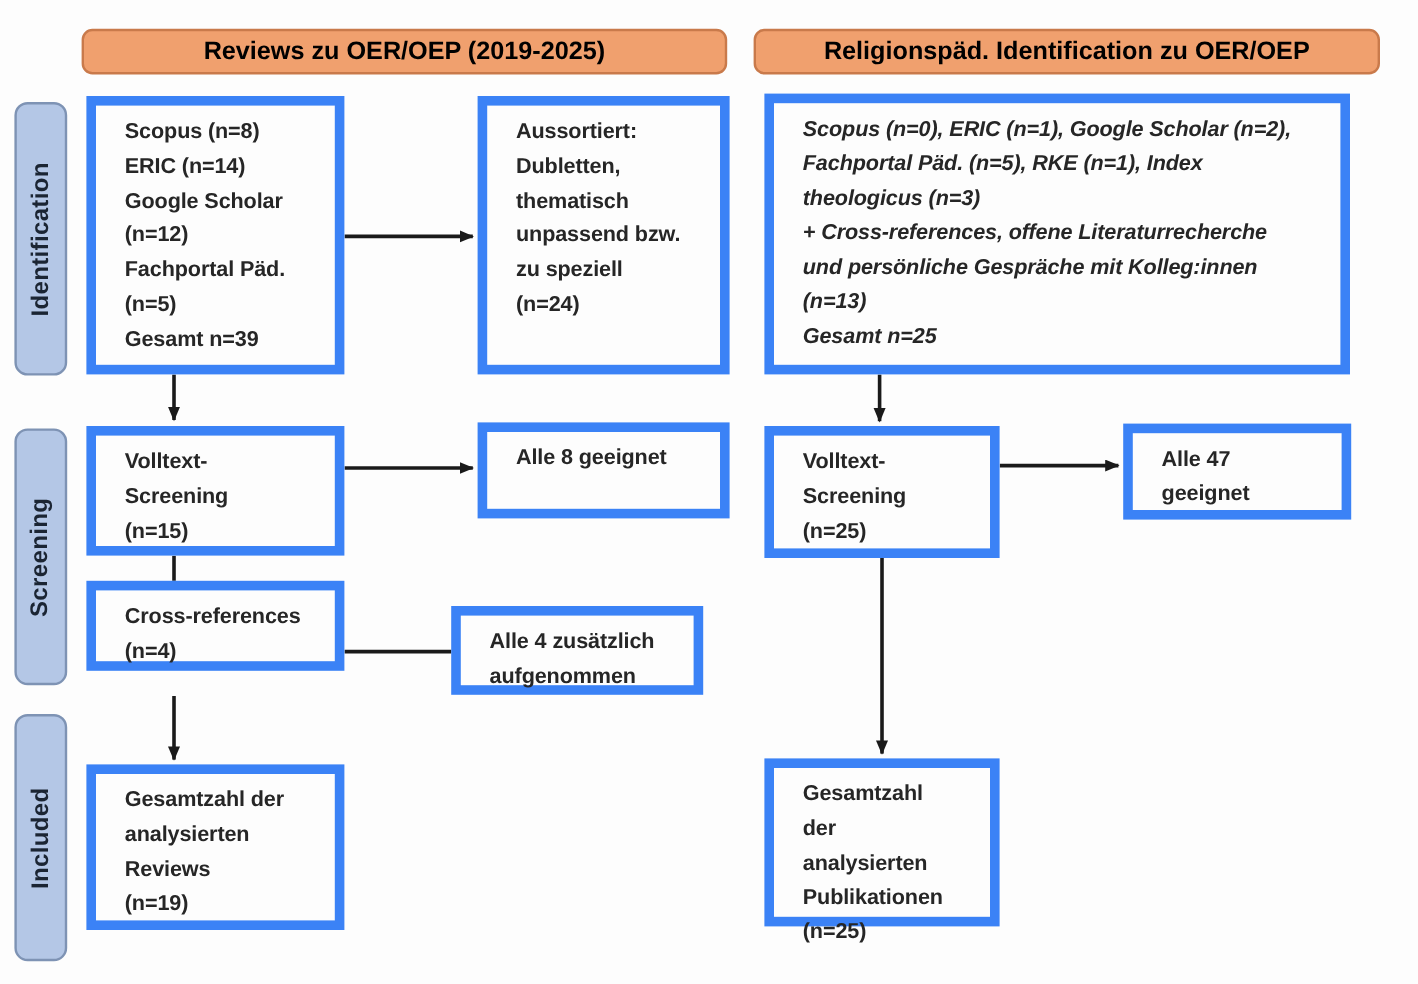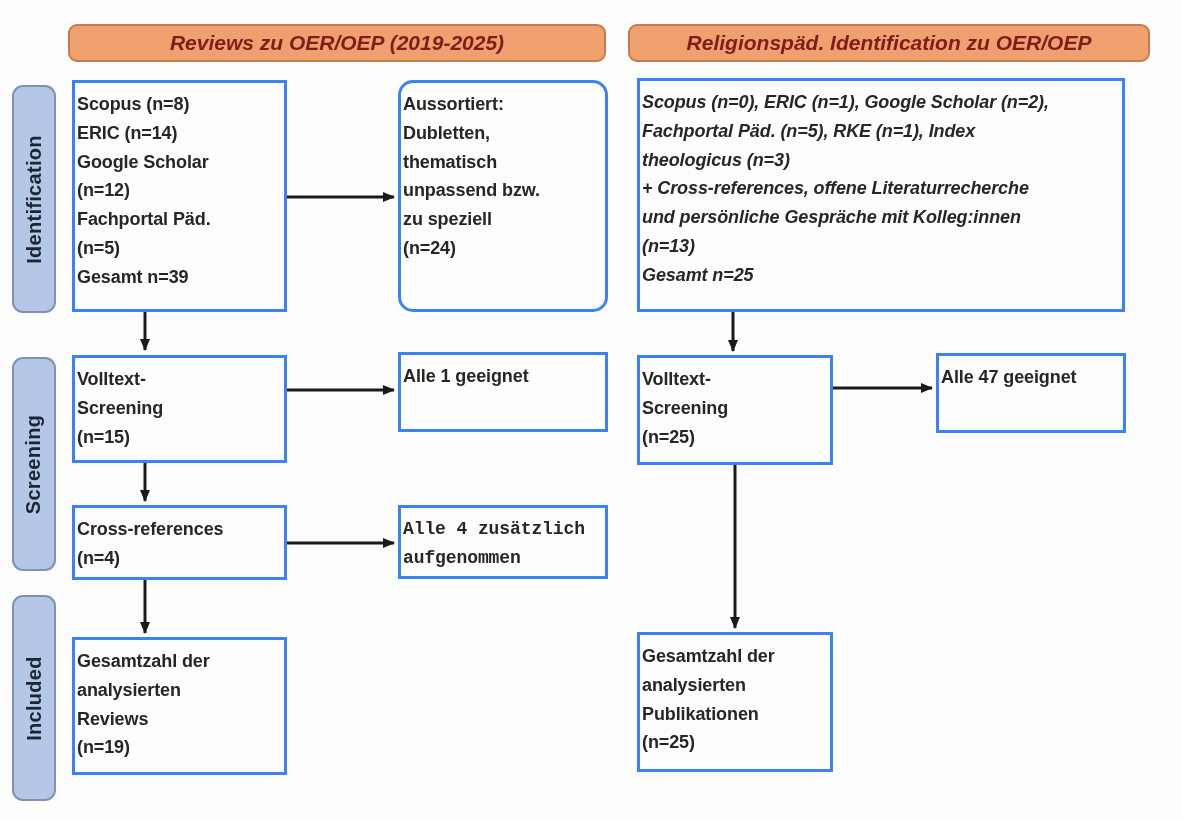--- a/index.html
+++ b/index.html
@@ -8,51 +8,51 @@
     background:#fdfdfd;
     font-family:"Liberation Sans", sans-serif;
     overflow:hidden;
   }
   .arrows { position:absolute; left:0; top:0; width:1182px; height:820px; pointer-events:none; }
 
   .hdr {
     position:absolute; box-sizing:border-box;
     display:flex; align-items:center; justify-content:center;
     background:#F0A06E; border:2px solid #C97A4B; border-radius:9px;
-    color:#7f1d1d; font-weight:bold; font-size:21px; text-align:center;font-style:italic;
+    color:#000000; font-weight:bold; font-size:21px; text-align:center;
   }
   .hdr-l { left:68px;  top:24px; width:538px; height:38px; }
   .hdr-r { left:628px; top:24px; width:522px; height:38px; }
 
   .stage {
     position:absolute; box-sizing:border-box;
     background:#B4C7E6; border:2px solid #7E93B4; border-radius:11px;
     display:flex; align-items:center; justify-content:center;
   }
   .stage span {
     transform:rotate(-90deg); white-space:nowrap;
     font-size:20px; font-weight:bold; color:#1B2533; letter-spacing:0.3px;
   }
   .st-1 { left:12px; top:85px;  width:44px; height:228px; }
   .st-2 { left:12px; top:357px; width:44px; height:214px; }
   .st-3 { left:12px; top:595px; width:44px; height:206px; }
 
   .box {
     position:absolute; box-sizing:border-box;
-    background:#fdfdfd; border:3px solid #3b82f6;
-    padding:7px 2px; font-size:18px; font-weight:bold;
+    background:#fdfdfd; border:8px solid #3b82f6;
+    padding:7px 24px; font-size:18px; font-weight:bold;
     line-height:1.6; color:#262626;
     white-space:pre-line; letter-spacing:-0.1px;
   }
   .bx-a { left:72px;  top:80px;  width:215px; height:232px; }
-  .bx-b { left:398px; top:80px;  width:210px; height:232px;border-radius:15px; }
+  .bx-b { left:398px; top:80px;  width:210px; height:232px; }
   .bx-c { left:72px;  top:355px; width:215px; height:108px; }
   .bx-d { left:398px; top:352px; width:210px; height:80px; }
-  .bx-e { left:72px;  top:505px; width:215px; height:75px; }
-  .bx-f { left:398px; top:505px; width:210px; height:74px;font-family:Liberation Mono, monospace; }
+  .bx-e { left:72px;  top:484px; width:215px; height:75px; }
+  .bx-f { left:376px; top:505px; width:210px; height:74px; }
   .bx-g { left:72px;  top:637px; width:215px; height:138px; }
   .bx-h { left:637px; top:78px;  width:488px; height:234px;font-style:italic; }
   .bx-i { left:637px; top:355px; width:196px; height:110px; }
   .bx-j { left:936px; top:353px; width:190px; height:80px; }
   .bx-k { left:637px; top:632px; width:196px; height:140px; }
 </style>
 </head>
 <body>
 
 <div class="canvas">
@@ -98,21 +98,21 @@
 Gesamt n=39</div>
   <div class="box bx-b">Aussortiert:
 Dubletten,
 thematisch
 unpassend bzw.
 zu speziell
 (n=24)</div>
   <div class="box bx-c">Volltext-
 Screening
 (n=15)</div>
-  <div class="box bx-d">Alle 1 geeignet</div>
+  <div class="box bx-d">Alle 8 geeignet</div>
   <div class="box bx-e">Cross-references
 (n=4)</div>
   <div class="box bx-f">Alle 4 zusätzlich
 aufgenommen</div>
   <div class="box bx-g">Gesamtzahl der
 analysierten
 Reviews
 (n=19)</div>
 
   <div class="box bx-h">Scopus (n=0), ERIC (n=1), Google Scholar (n=2),

